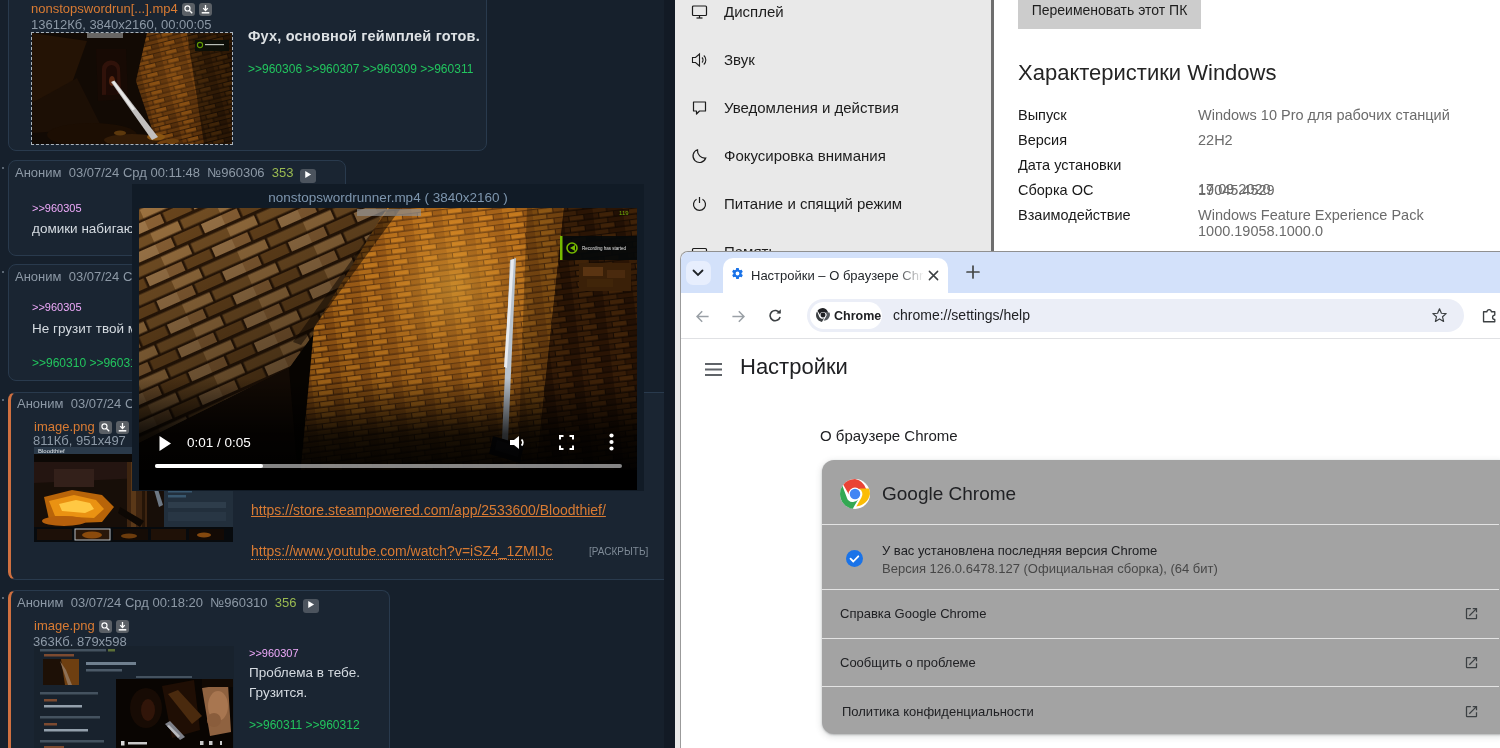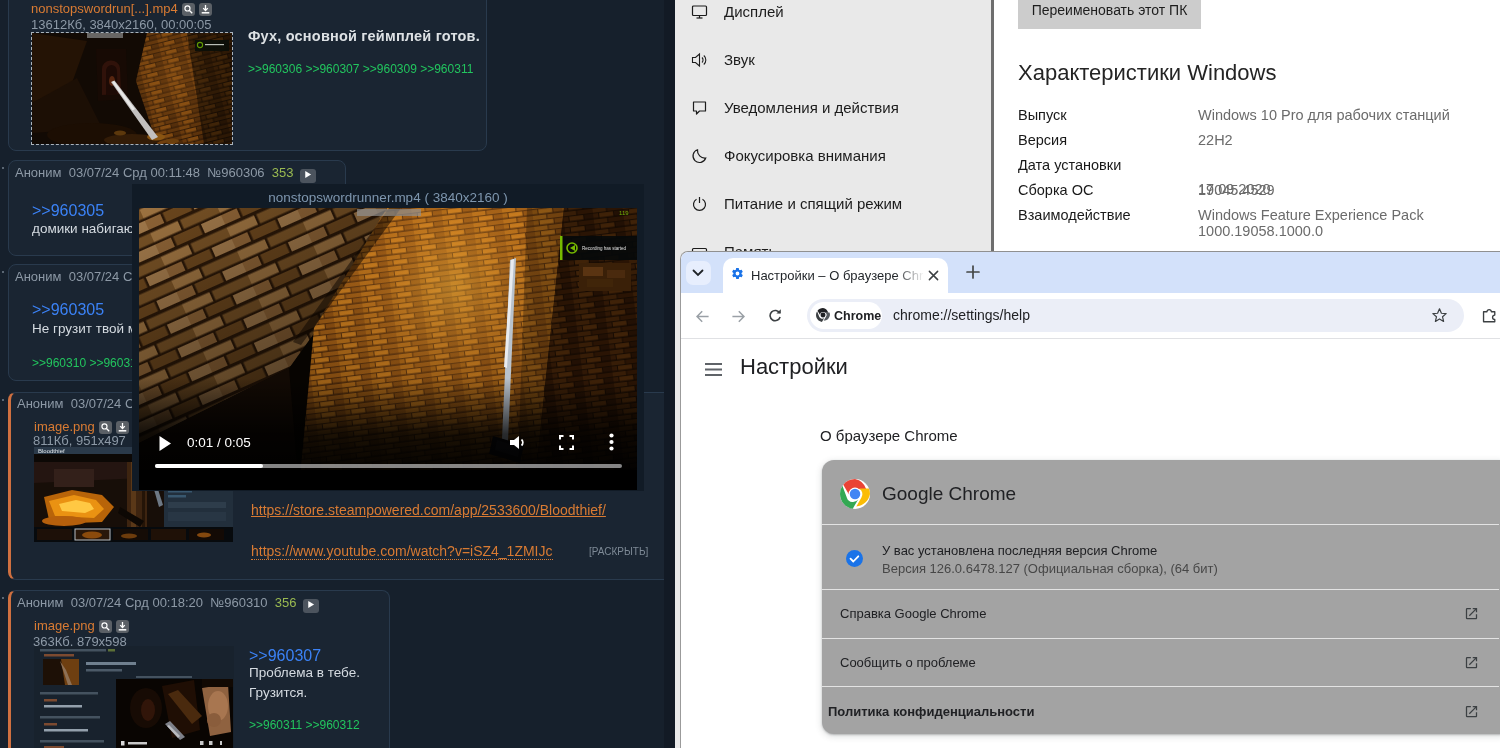--- a/index.html
+++ b/index.html
@@ -5,21 +5,21 @@
 body{width:1500px;height:748px;overflow:hidden;font-family:"Liberation Sans",sans-serif;position:relative;background:#16202c;}
 #stage{position:absolute;left:0;top:0;width:1500px;height:748px;overflow:hidden;}
 .abs{position:absolute;}
 
 #board{position:absolute;left:0;top:0;width:675px;height:748px;background:#16202c;overflow:hidden;}
 .post{position:absolute;background:#1a2532;border:1px solid #293a4d;border-radius:8px;box-sizing:border-box;}
 .hl{border-left:3px solid #cf7040;}
 .meta{color:#8d99a6;font-size:13px;white-space:nowrap;}
 .olink{color:#d97b33;font-size:13px;text-decoration:none;white-space:nowrap;}
 .rlink{color:#22c55e;font-size:12px;text-decoration:none;white-space:nowrap;}
-.qlink{color:#3b82f6;font-size:16px;text-decoration:none;white-space:nowrap;}
+.qlink{color:#f0abfc;font-size:11px;text-decoration:none;white-space:nowrap;}
 .count{color:#9aba51;}
 .ptext{color:#d5dbe1;font-size:13.5px;white-space:nowrap;}
 .ibtn{display:inline-block;width:13px;height:13px;background:#5b6066;border-radius:3px;vertical-align:-2px;text-align:center;margin-left:4px;line-height:13px;}
 .pbtn{display:inline-block;width:16px;height:14px;background:#4c545e;border-radius:3px;vertical-align:-2px;text-align:center;margin-left:6px;line-height:12px;}
 .thumbbox{position:absolute;border:1px dashed #aab3bc;}
 .dot{position:absolute;width:2px;height:2px;background:#5b6774;}
 
 #player{position:absolute;left:132px;top:184px;width:512px;height:307px;background:#111b26;}
 #player .title{position:absolute;left:0;top:6px;width:100%;text-align:center;color:#7e96ae;font-size:13.5px;}
 #vid{position:absolute;left:7px;top:24px;width:498px;height:282px;background:#000;overflow:hidden;}
@@ -463,20 +463,20 @@
       <div class="crow" style="left:18px;top:146px;">Справка Google Chrome</div>
       <svg width="15" height="15" viewBox="0 0 24 24" style="position:absolute;left:642px;top:146px;">
             <path d="M19 19H5V5h6V3H5a2 2 0 0 0-2 2v14a2 2 0 0 0 2 2h14c1.1 0 2-.9 2-2v-6h-2v6zM14 3v2h3.6l-9.8 9.8 1.4 1.4L19 6.4V10h2V3h-7z" fill="#3c4043"></path>
           </svg>
       <div class="cdiv" style="top:178px;"></div>
       <div class="crow" style="left:18px;top:195px;">Сообщить о проблеме</div>
       <svg width="15" height="15" viewBox="0 0 24 24" style="position:absolute;left:642px;top:195px;">
             <path d="M19 19H5V5h6V3H5a2 2 0 0 0-2 2v14a2 2 0 0 0 2 2h14c1.1 0 2-.9 2-2v-6h-2v6zM14 3v2h3.6l-9.8 9.8 1.4 1.4L19 6.4V10h2V3h-7z" fill="#3c4043"></path>
           </svg>
       <div class="cdiv" style="top:226px;"></div>
-      <div class="crow" style="left:6px;top:244px;font-weight:bold;">Политика конфиденциальности</div>
+      <div class="crow" style="left:20px;top:244px;">Политика конфиденциальности</div>
       <svg width="15" height="15" viewBox="0 0 24 24" style="position:absolute;left:642px;top:244px;">
             <path d="M19 19H5V5h6V3H5a2 2 0 0 0-2 2v14a2 2 0 0 0 2 2h14c1.1 0 2-.9 2-2v-6h-2v6zM14 3v2h3.6l-9.8 9.8 1.4 1.4L19 6.4V10h2V3h-7z" fill="#3c4043"></path>
           </svg>
     </div>
   </div>
 </div>
 </div>
 
 </body></html>

